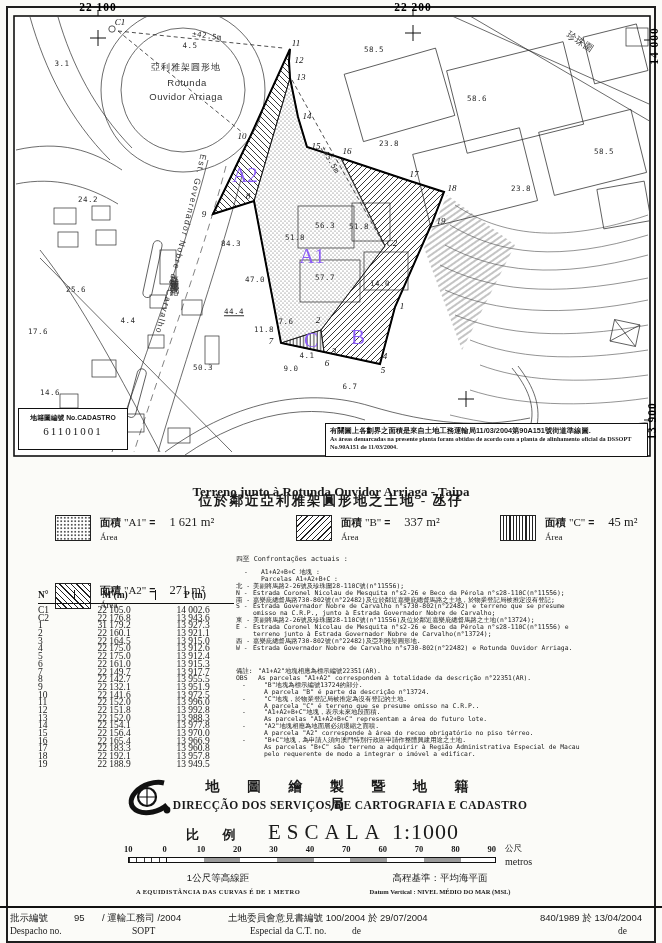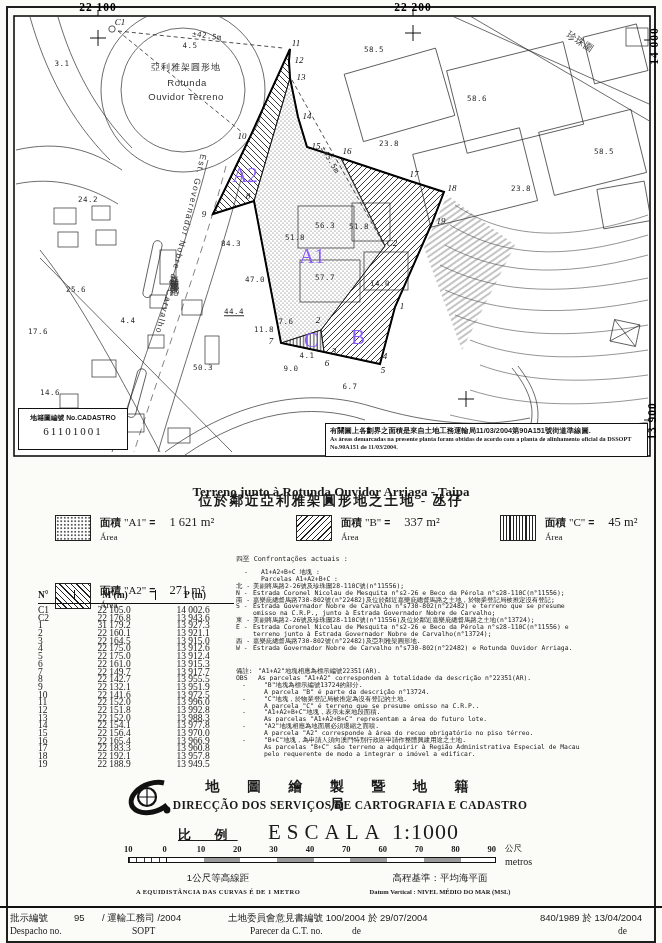--- a/index.html
+++ b/index.html
@@ -66,21 +66,21 @@
   .cline.ind .ctx{width:330px;}
   #obs{position:absolute;left:236px;top:668px;width:424px;z-index:4;
        font:6.4px/6.9px "DejaVu Sans Mono",monospace;color:#222;}
   #obs .cline .pre{width:22px;}
   #obs .cline.ind{padding-left:6px;}
   
   #org-zh{position:absolute;left:188px;top:778px;width:310px;text-align:center;
           font:bold 14px "Liberation Serif",serif;letter-spacing:12px;}
   #org-pt{position:absolute;left:115px;top:799px;width:470px;text-align:center;
           font:bold 11.5px "Liberation Serif",serif;letter-spacing:.4px;}
-  #sc-zh{position:absolute;left:178px;top:826px;font:bold 13px "Liberation Sans",sans-serif;letter-spacing:10px;text-decoration:underline;}
+  #sc-zh{position:absolute;left:186px;top:826px;font:bold 13px "Liberation Sans",sans-serif;letter-spacing:10px;}
   #sc-pt{position:absolute;left:268px;top:820px;font:21px "Liberation Serif",serif;letter-spacing:6px;}
   #sc-ratio{position:absolute;left:392px;top:819px;font:22px "Liberation Serif",serif;letter-spacing:1px;}
   #ticks{position:absolute;left:110px;top:844px;width:400px;display:flex;z-index:4;}
   .tick{width:36.4px;text-align:center;font:bold 8.5px "Liberation Serif",serif;}
   #bar{position:absolute;left:128px;top:857px;width:368px;height:6px;border:1px solid #111;
        box-sizing:border-box;display:flex;}
   #bar .b0{width:37px;height:100%;background:repeating-linear-gradient(90deg,#333 0 1px,#fff 1px 7.4px);
            border-right:1px solid #111;}
   #bar .b1{flex:1;height:100%;
            background:repeating-linear-gradient(90deg,#fff 0 36.7px,#9a9a9a 36.7px 73.4px);}
@@ -237,21 +237,21 @@
   <div>
 
   <span class="ml g" style="left: 98px; top: 8px;">22 100</span>
       <span class="ml g" style="left: 413px; top: 8px;">22 200</span>
       <span class="ml g" style="left: 655px; top: 46px; transform: translate(-50%, -50%) rotate(-90deg);">14 000</span>
       <span class="ml g" style="left: 653px; top: 421px; transform: translate(-50%, -50%) rotate(-90deg);">13 900</span>
       <span class="ml e" style="left: 62px; top: 64px;">3.1</span>
       <span class="ml e" style="left: 190px; top: 46px;">4.5</span>
       <span class="ml t" style="left: 186px; top: 68px;">亞利雅架圓形地</span>
       <span class="ml t2" style="left: 187px; top: 83px;">Rotunda</span>
-      <span class="ml t2" style="left: 186px; top: 97px;">Ouvidor Terreno</span>
+      <span class="ml t2" style="left: 186px; top: 97px;">Ouvidor Arriaga</span>
       <span class="ml e" style="left: 207px; top: 36px; transform: translate(-50%, -50%) rotate(8deg);">±42.5m</span>
       <span class="ml e" style="left: 330px; top: 160px; transform: translate(-50%, -50%) rotate(60deg);">±45.5m</span>
       <span class="ml e" style="left: 88px; top: 200px;">24.2</span>
       <span class="ml e" style="left: 76px; top: 290px;">25.6</span>
       <span class="ml e" style="left: 38px; top: 332px;">17.6</span>
       <span class="ml e" style="left: 50px; top: 393px;">14.6</span>
       <span class="ml e" style="left: 128px; top: 321px;">4.4</span>
       <span class="ml e" style="left: 231px; top: 244px;">84.3</span>
       <span class="ml e" style="left: 255px; top: 280px;">47.0</span>
       <span class="ml e" style="left: 234px; top: 312px; text-decoration: underline;">44.4</span>
@@ -596,17 +596,17 @@
   <div id="dv-zh">高程基準：平均海平面</div>
   <div id="dv-pt">Datum Vertical : NIVEL MÉDIO DO MAR (MSL)</div>
 
   <div id="footline"></div>
   <span class="ft" style="left:10px;top:912px">批示編號</span>
   <span class="ft" style="left:74px;top:912px">95</span>
   <span class="ft" style="left:102px;top:912px">/ 運輸工務司 /2004</span>
   <span class="ftpt" style="left:10px;top:926px">Despacho no.</span>
   <span class="ftpt" style="left:132px;top:926px">SOPT</span>
   <span class="ft" style="left:228px;top:912px">土地委員會意見書編號 100/2004 於 29/07/2004</span>
-  <span class="ftpt" style="left:250px;top:926px">Parecer da C.T. no.</span>
+  <span class="ftpt" style="left:250px;top:926px">Especial da C.T. no.</span>
   <span class="ftpt" style="left:352px;top:926px">de</span>
   <span class="ft" style="left:540px;top:912px">840/1989 於 13/04/2004</span>
   <span class="ftpt" style="left:618px;top:926px">de</span>
 </div>
 
 </body></html>

